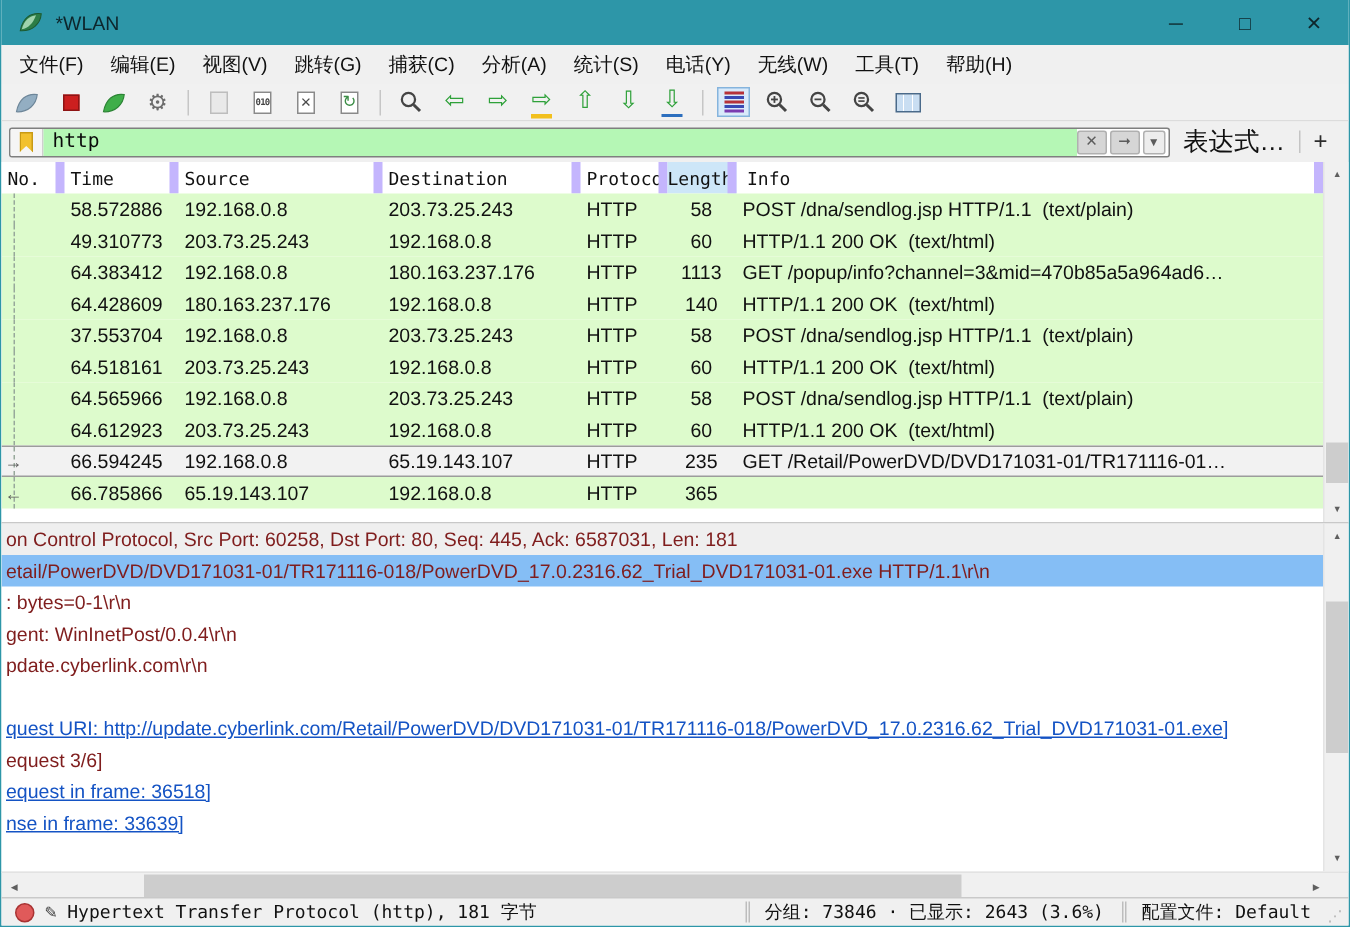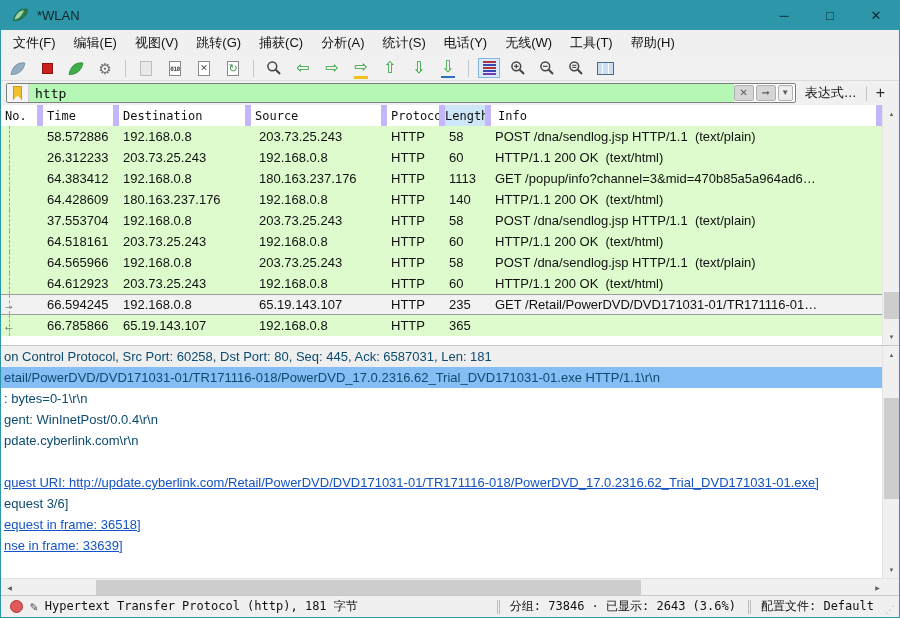--- a/index.html
+++ b/index.html
@@ -54,36 +54,36 @@
   .bookmark-btn{width:22px;height:100%;background:#f5f5f5;border-right:1px solid #cfcfcf;
     display:flex;align-items:center;justify-content:center;flex:0 0 22px}
   .bm{width:9px;height:14px;background:#f2c12e;border:1px solid #c89a14;
     clip-path:polygon(0 0,100% 0,100% 100%,50% 70%,0 100%)}
   .filter-input{flex:1;height:100%;background:#b5f7b5;display:flex;align-items:center;
     padding-left:6px;font:13px "DejaVu Sans Mono",monospace;color:#0a0a0a}
   .fbtn{flex:0 0 20px;height:16px;background:#d6d6d6;border:1px solid #b0b0b0;border-radius:2px;
     margin-right:2px;display:flex;align-items:center;justify-content:center;
     font-size:10px;color:#5c5c5c;line-height:1}
   .fbtn.drop{flex:0 0 15px;background:#ededed;font-size:8px}
-  .expr{font-size:13px;padding:0 3px}
+  .expr{font-size:17px;padding:0 3px}
   .vsep{width:1px;height:15px;background:#c4c4c4}
   .plus{font-size:16px;color:#2c2c2c;padding:0 9px 0 3px}
 
   
   .packet-area{flex:0 0 240px;position:relative;background:#fff;overflow:hidden}
   .header-row{height:21px;display:flex;width:calc(100% - 17px);
     font:12px "DejaVu Sans Mono",monospace;background:#fff}
   .hcell{padding:4px 0 0 4px;border-right:6px solid #c4b5fd;white-space:pre;overflow:hidden}
   .hcell.sorted{background:#cde6f8}
   .c-no{width:42px;flex:0 0 42px}
   .c-time{width:76px;flex:0 0 76px}
   .c-src{width:136px;flex:0 0 136px}
   .c-dst{width:132px;flex:0 0 132px}
   .c-proto{width:58px;flex:0 0 58px}
-  .c-len{width:46px;flex:0 0 46px;text-align:left;padding-right:5px!important;padding-left:0}
+  .c-len{width:46px;flex:0 0 46px;text-align:center;padding-right:5px!important;padding-left:0}
   .c-info{flex:1;padding-left:7px}
   .packet-list{width:calc(100% - 17px)}
   .prow{height:21px;display:flex;align-items:center;background:#ddfbcc;
     font-size:13px;position:relative}
   .prow::before{content:"";position:absolute;left:8px;top:0;bottom:0;
     border-left:1px dashed #97a89b}
   .prow.selected{background:#f2f2f2;border-top:1px solid #9c9c9c;border-bottom:1px solid #9c9c9c}
   .cell{white-space:pre;overflow:hidden;padding-left:4px}
   .cell.c-no{font-size:12px;color:#5a5a5a;padding-left:2px;z-index:1}
 
@@ -93,21 +93,21 @@
   .sb-arrow{position:absolute;left:0;width:17px;height:17px;display:flex;
     align-items:center;justify-content:center;font-size:6px;color:#5f5f5f}
   .sb-arrow.up{top:0}.sb-arrow.down{bottom:0}
   .sb-thumb{position:absolute;left:1px;width:15px;background:#cdcdcd}
 
   
   .detail-pane{flex:0 0 233px;position:relative;background:#fff;
     border-top:1px solid #c8c8c8;overflow:hidden}
   .detail-lines{width:calc(100% - 17px)}
   .dline{height:21px;line-height:21px;font-size:13px;white-space:pre;overflow:hidden;
-    padding-left:3px;color:#0c4a6e}
+    padding-left:3px;color:#7f1d1d}
   .l-muted{background:#efefef}
   .l-selected{background:#58a6f1}
   .l-selected-child{background:#85bef5}
   .l-link{color:#1453c4;text-decoration:underline}
 
   
   .hscroll{flex:0 0 17px;background:#f0f0f0;position:relative;border-top:1px solid #e2e2e2}
   .hs-arrow{position:absolute;top:0;width:17px;height:17px;display:flex;align-items:center;
     justify-content:center;font-size:6px;color:#5f5f5f}
   .hs-arrow.left{left:0}.hs-arrow.right{right:13px}
@@ -271,39 +271,39 @@
     </div>
     <span class="expr">表达式…</span>
     <span class="vsep"></span>
     <span class="plus">+</span>
   </div>
 
   <div class="packet-area">
     <div class="header-row" id="colheaders">
         <span class="hcell c-no">No.</span>
         <span class="hcell c-time">Time</span>
+        <span class="hcell c-src">Source</span>
         <span class="hcell c-dst">Destination</span>
-        <span class="hcell c-src">Source</span>
         <span class="hcell c-proto">Protocol</span>
         <span class="hcell c-len sorted">Length</span>
         <span class="hcell c-info">Info</span>
       </div>
     <div class="packet-list" id="rows">
         <div class="prow">
           <span class="cell c-no"></span>
           <span class="cell c-time">58.572886</span>
           <span class="cell c-src">192.168.0.8</span>
           <span class="cell c-dst">203.73.25.243</span>
           <span class="cell c-proto">HTTP</span>
           <span class="cell c-len">58</span>
           <span class="cell c-info">POST /dna/sendlog.jsp HTTP/1.1  (text/plain)</span>
         </div>
         <div class="prow">
           <span class="cell c-no"></span>
-          <span class="cell c-time">26.312233</span>
+          <span class="cell c-time">49.310773</span>
           <span class="cell c-src">203.73.25.243</span>
           <span class="cell c-dst">192.168.0.8</span>
           <span class="cell c-proto">HTTP</span>
           <span class="cell c-len">60</span>
           <span class="cell c-info">HTTP/1.1 200 OK  (text/html)</span>
         </div>
         <div class="prow">
           <span class="cell c-no"></span>
           <span class="cell c-time">64.383412</span>
           <span class="cell c-src">192.168.0.8</span>

